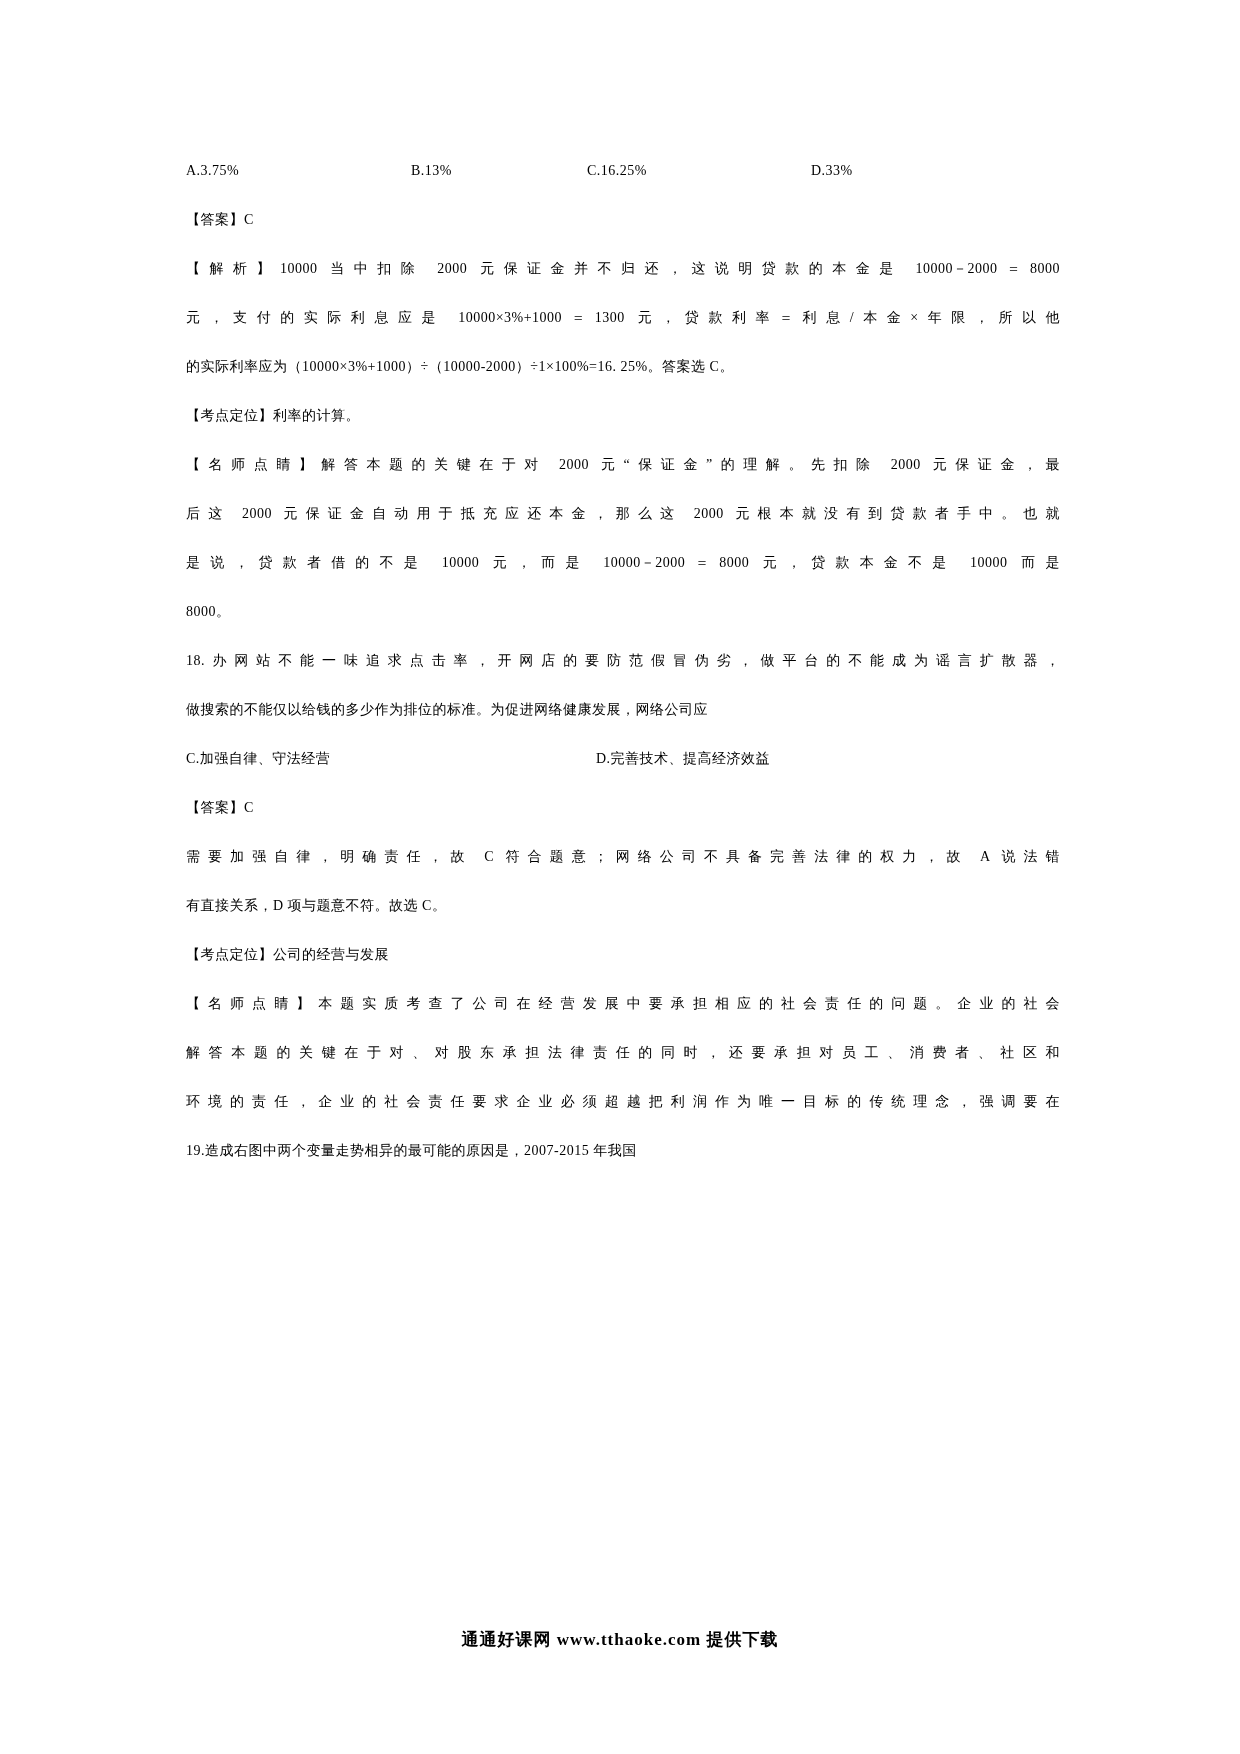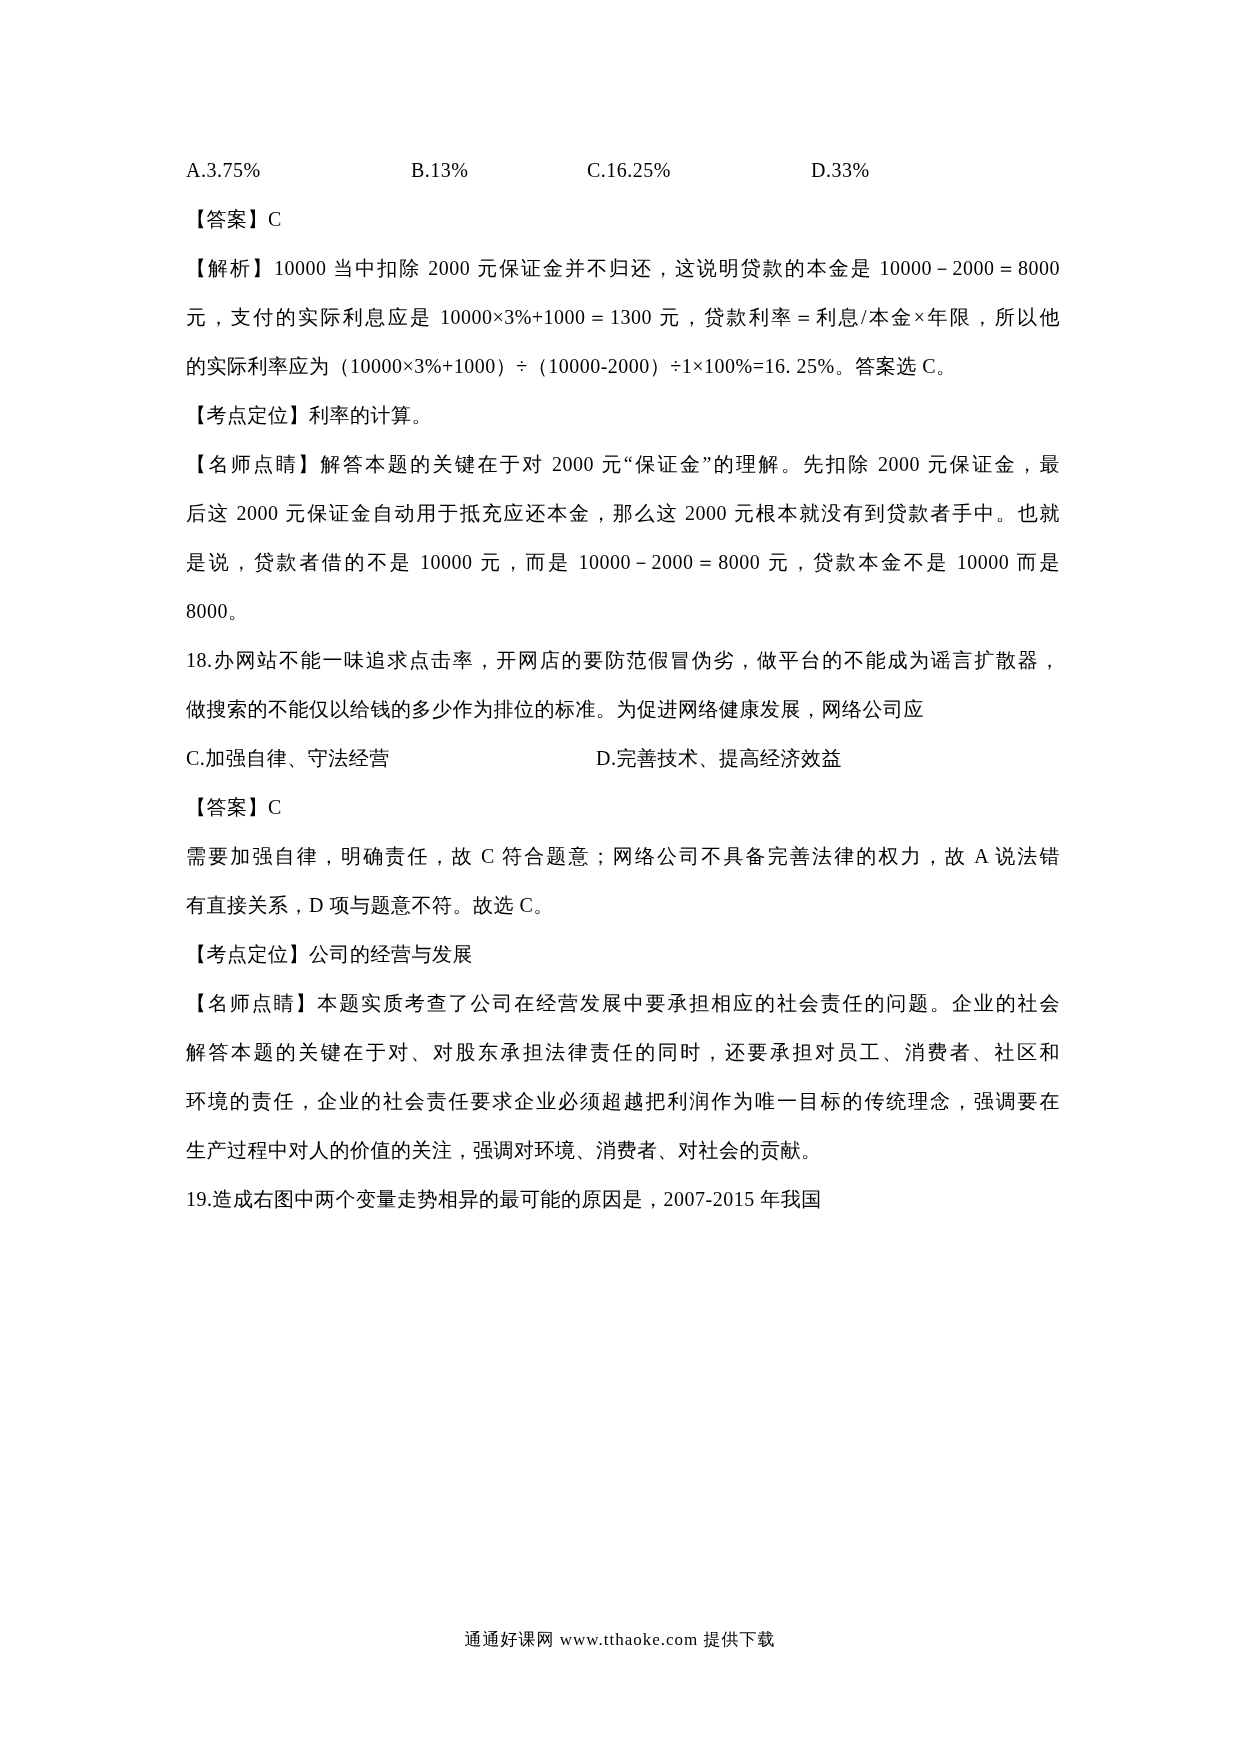--- a/index.html
+++ b/index.html
@@ -14,38 +14,39 @@
   }
   .content {
     position: absolute;
     left: 186px;
     top: 146px;
     width: 874px;
   }
   .line {
     height: 49px;
     line-height: 49px;
-    font-size: 20px;
+    font-size: 14px;
     text-align: justify;
     overflow: hidden;
     letter-spacing: 0.5px;
   }
   .line.fill { text-align-last: justify; }
   .optrow { position: relative; }
   .optrow .opt { position: absolute; top: 0; white-space: nowrap; }
   .footer {
     position: absolute;
     left: 0;
     top: 1627px;
     width: 100%;
     text-align: center;
     font-size: 17px;
     line-height: 26px;
     letter-spacing: 1px;
     color: #000000;
+    font-weight: bold;
   }
 </style>
 </head>
 <body>
 
 <div class="page">
   <div class="content">
 
     <div class="line optrow">
       <span class="opt" style="left:0px">A.3.75%</span>
@@ -72,19 +73,18 @@
       <span class="opt" style="left:410px">D.完善技术、提高经济效益</span>
     </div>
 
     <div class="line">【答案】C</div>
     <div class="line fill">需要加强自律，明确责任，故 C 符合题意；网络公司不具备完善法律的权力，故 A 说法错</div>
     <div class="line">有直接关系，D 项与题意不符。故选 C。</div>
     <div class="line">【考点定位】公司的经营与发展</div>
     <div class="line fill">【名师点睛】本题实质考查了公司在经营发展中要承担相应的社会责任的问题。企业的社会</div>
     <div class="line fill">解答本题的关键在于对、对股东承担法律责任的同时，还要承担对员工、消费者、社区和</div>
     <div class="line fill">环境的责任，企业的社会责任要求企业必须超越把利润作为唯一目标的传统理念，强调要在</div>
-    <div class="line">生产过程中对人的价值的关注，强调对环境、消费者、对社会的贡献。</div>
 
     <div class="line">19.造成右图中两个变量走势相异的最可能的原因是，2007-2015 年我国</div>
   </div>
 
   <div class="footer">通通好课网  www.tthaoke.com 提供下载</div>
 </div>
 
 </body></html>

